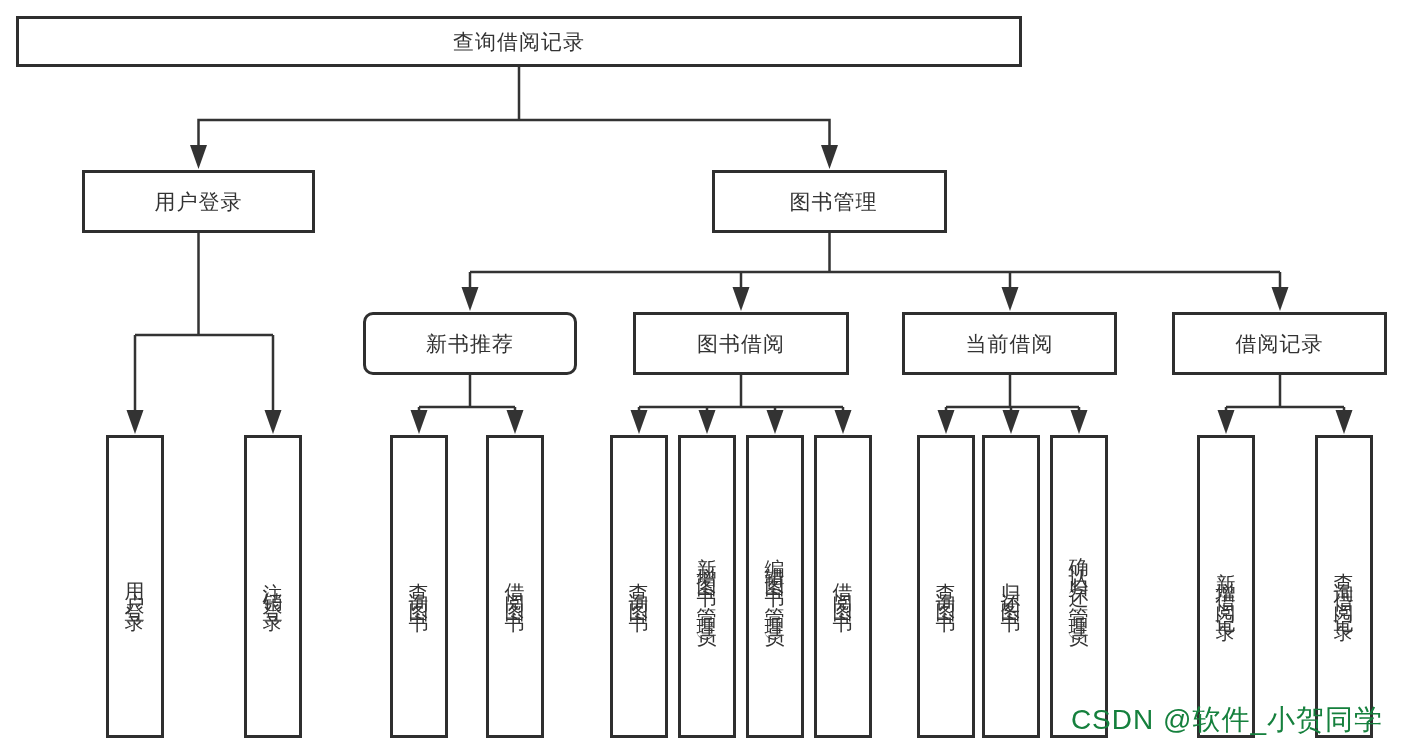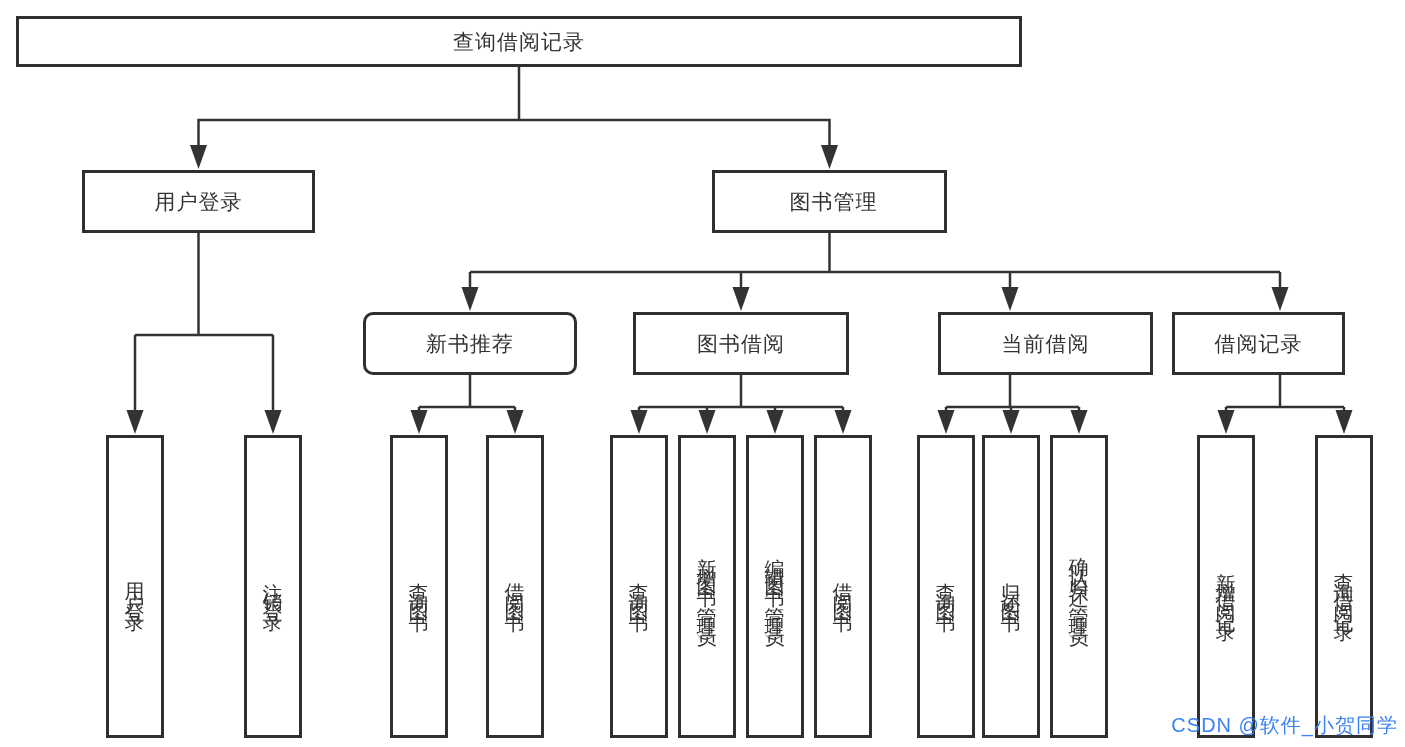--- a/index.html
+++ b/index.html
@@ -43,24 +43,24 @@
   .vtext {
     writing-mode: vertical-rl;
     text-orientation: mixed;
     font-size: 20px;
     letter-spacing: 10px;
     line-height: 1;
     white-space: nowrap;
   }
   .watermark {
     position: absolute;
-    right: 7px;
+    right: 22px;
     bottom: 8px;
-    font-size: 20px;
-    color: #3b82f6;
+    font-size: 28px;
+    color: #15803d;
     z-index: 2;
     letter-spacing: 1px;
   }
 </style>
 </head>
 <body>
 
 <div class="canvas">
 
   <svg class="connectors" width="1405" height="747" viewBox="0 0 1405 747">
@@ -106,24 +106,24 @@
   <div class="node hnode" style="left:712px; top:170px; width:235px; height:63px;padding-left:8px;">
     <span>图书管理</span>
   </div>
 
   <div class="node hnode" style="left:363px; top:312px; width:214px; height:63px;border-radius:10px;">
     <span>新书推荐</span>
   </div>
   <div class="node hnode" style="left:633px; top:312px; width:216px; height:63px;">
     <span>图书借阅</span>
   </div>
-  <div class="node hnode" style="left:902px; top:312px; width:215px; height:63px;margin-left:36px;">
+  <div class="node hnode" style="left:902px; top:312px; width:215px; height:63px;">
     <span>当前借阅</span>
   </div>
-  <div class="node hnode" style="left:1172px; top:312px; width:173px; height:63px;justify-content:center;">
+  <div class="node hnode" style="left:1172px; top:312px; width:215px; height:63px;justify-content:center;">
     <span>借阅记录</span>
   </div>
 
   <div class="node vnode" style="left:106px; top:435px;">
     <span class="vtext">用户登录</span>
   </div>
   <div class="node vnode" style="left:244px; top:435px;">
     <span class="vtext">注销登录</span>
   </div>
 

